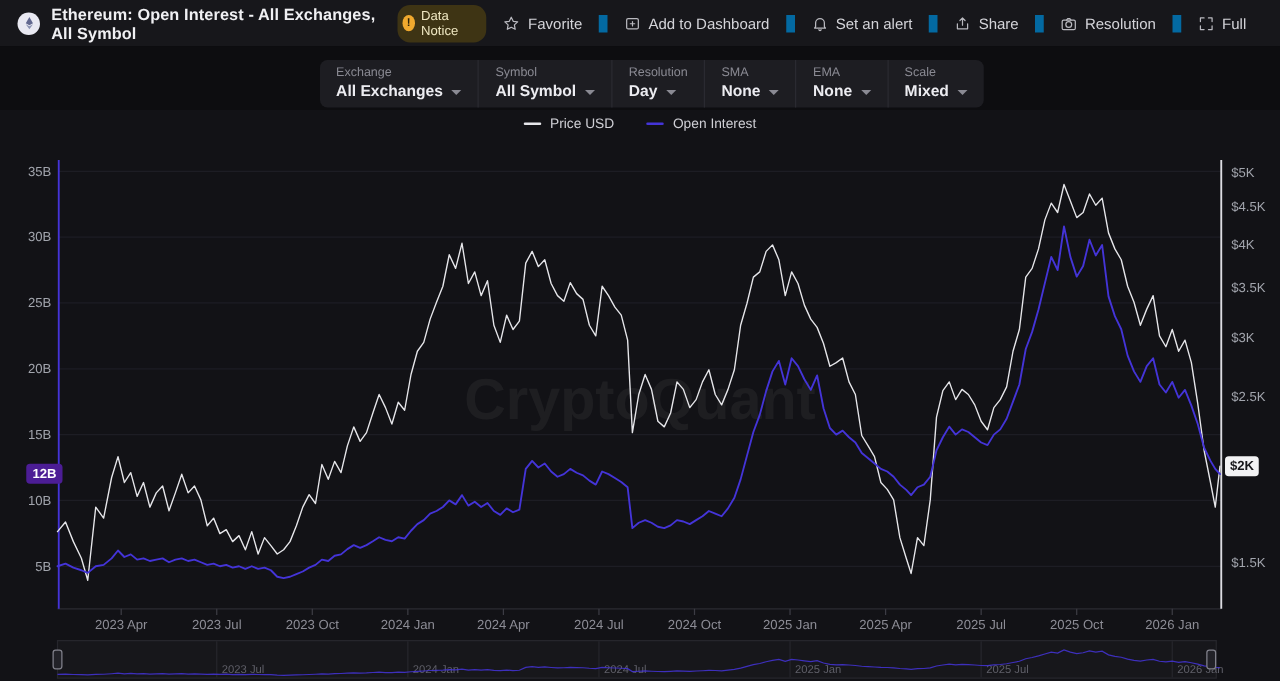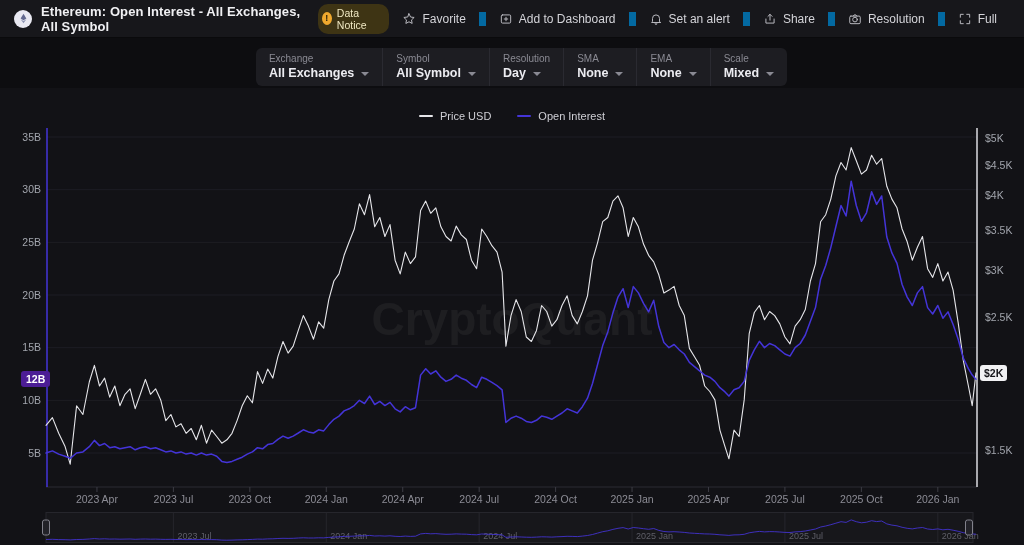--- a/index.html
+++ b/index.html
@@ -39,21 +39,21 @@
   .ranges{display:flex;align-items:center;border:1px solid #2b2b31;border-radius:6px;height:30px;
           padding:0 2px;background:#141418;margin-top:2px;}
   .range-btn{padding:0 10px;font-size:11px;color:#c6c6cc;cursor:pointer;height:100%;
              display:flex;align-items:center;}
   .range-btn.active{color:#7b68f0;font-weight:bold;}
   .range-sep{width:1px;height:12px;background:#2b2b31;}
   .range-calendar svg{stroke:#b9b9bf;fill:none;stroke-width:1.7;stroke-linecap:round;}
 
   
   .chart-panel{position:absolute;left:0;top:88px;width:1024px;height:457px;background:#121216;}
-  .legend{position:absolute;left:50%;top:110px;transform:translateX(-50%);display:flex;gap:26px;
+  .legend{position:absolute;left:50%;top:93px;transform:translateX(-50%);display:flex;gap:26px;
           align-items:center;z-index:6;}
   .legend-item{display:flex;align-items:center;gap:7px;font-size:11px;color:#cfcfd5;cursor:pointer;}
   .dash{width:14px;height:2px;display:inline-block;border-radius:1px;}
   .dash-price{background:#e6e6ea;}
   .dash-oi{background:#4434d8;}
   #main-svg{position:absolute;left:0;top:95px;z-index:4;}
   .badge-oi{position:absolute;left:21px;top:371px;background:#4c1d95;color:#ffffff;font-size:10.5px;
             font-weight:bold;padding:2px 5px;border-radius:3px;z-index:7;}
   .badge-price{position:absolute;left:980px;top:365px;background:#f2f2f4;color:#16161a;font-size:10.5px;
                font-weight:bold;padding:2px 4px;border-radius:3px;z-index:7;}

